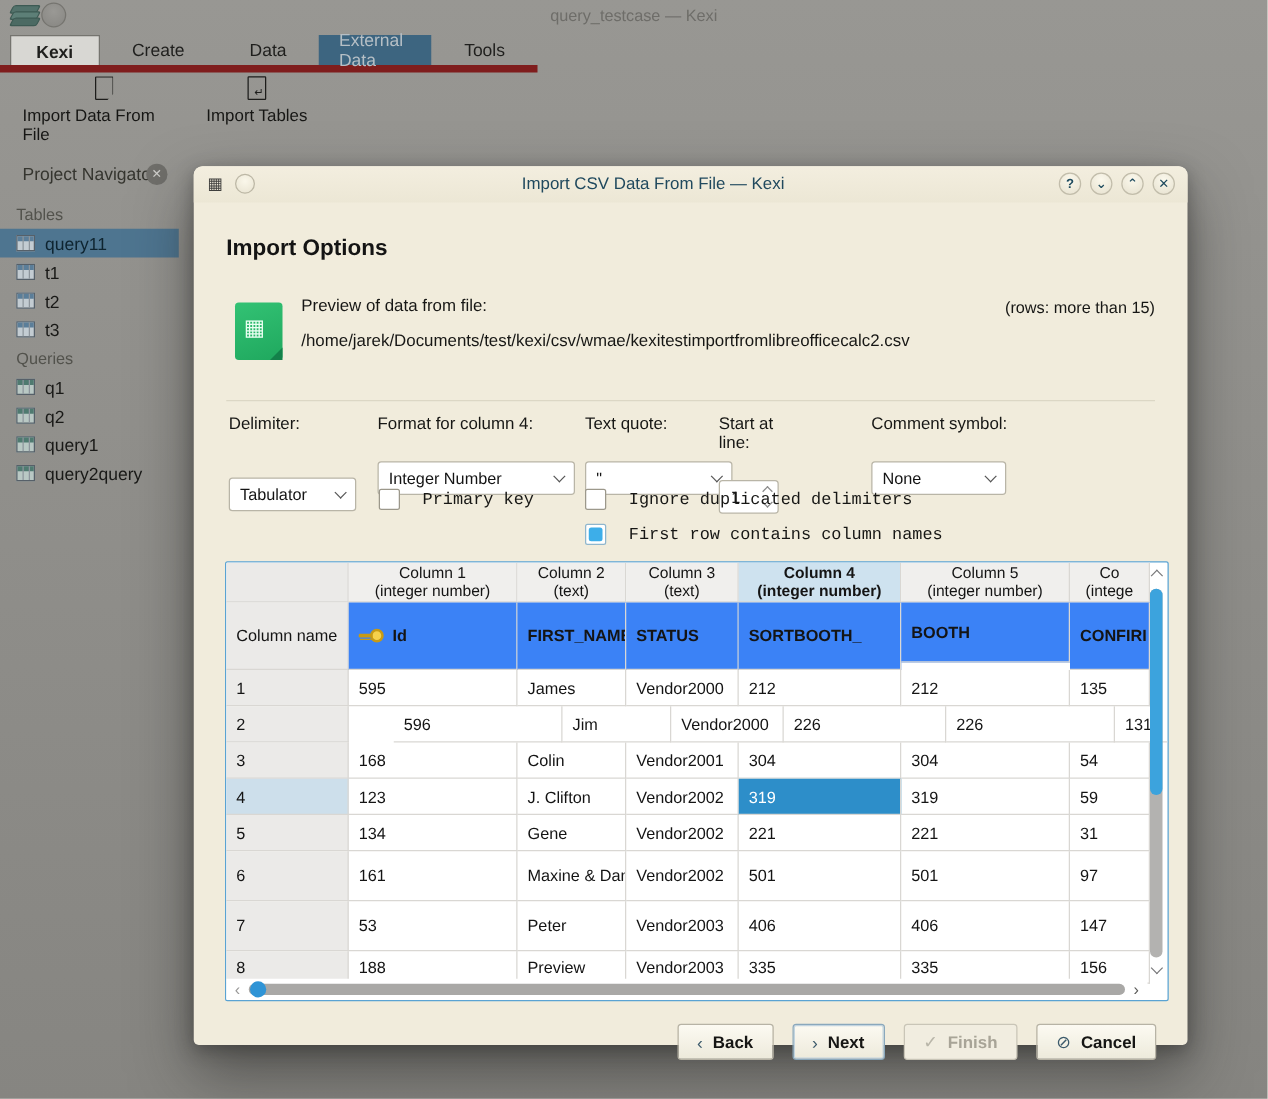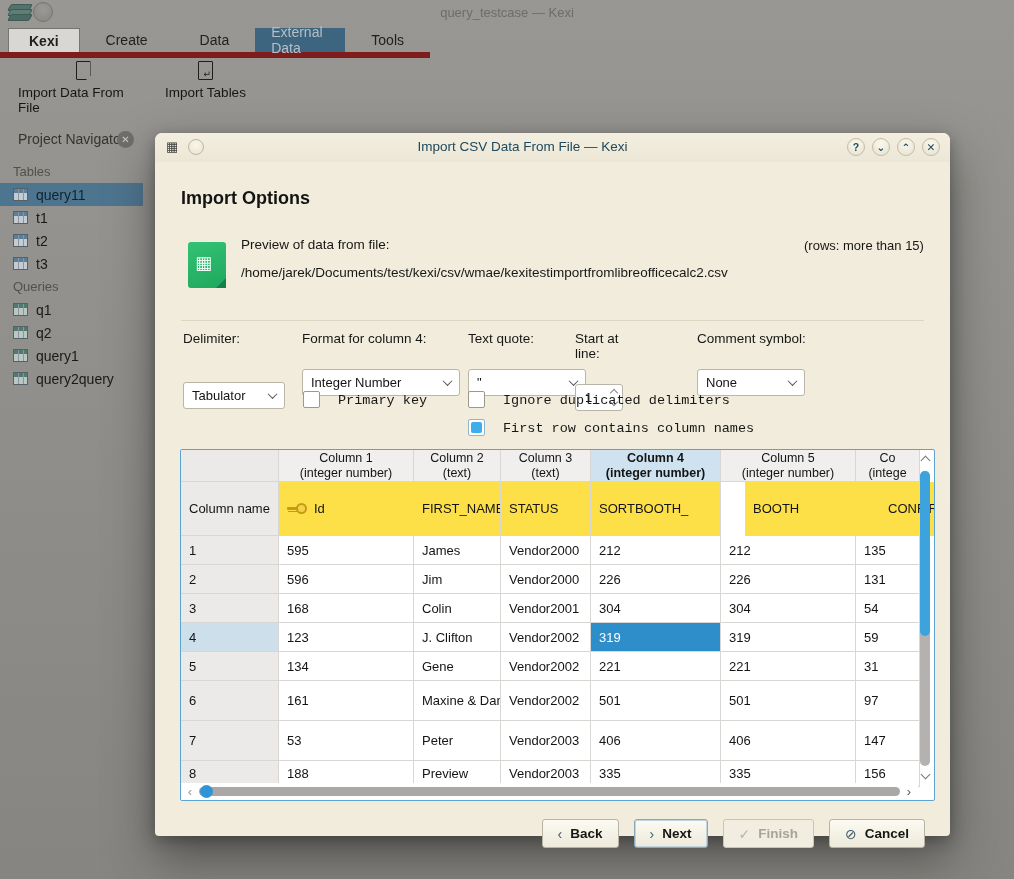--- a/index.html
+++ b/index.html
@@ -85,21 +85,21 @@
   
   .pv { position:absolute; top:287px; left:25px; width:755px; height:352px; background:#fff; border:1px solid #5aa3d3; border-radius:2px; overflow:hidden; }
   .pv-grid { position:absolute; left:0; top:0; width:739px; }
   .pv-row { display:flex; }
   .pv-cell { flex:0 0 auto; border-right:1px solid #d9d7d3; border-bottom:1px solid #d9d7d3; font-size:13px; color:#141414; display:flex; align-items:center; padding:0 8px; overflow:hidden; white-space:nowrap; }
   .pv-hrow .pv-cell { background:#f0efed; font-size:12.5px; flex-direction:column; justify-content:center; align-items:center; padding:0 2px; line-height:1.15; }
   .pv-hrow .pv-cell.hl { background:#cee2ef; font-weight:bold; }
   .pv-hrow .pv-cell.rowhead { background:#ebeae8; }
   .pv-cell.rowhead { background:#ebeae8; }
   .pv-cell.rowhead.hl4 { background:#cddfeb; }
-  .pv-namerow .pv-cell { font-weight:normal; background:#fde047; }
+  .pv-namerow .pv-cell { font-weight:bold; background:#3b82f6; }
   .pv-namerow .pv-cell.rowhead { font-weight:normal; background:#ebeae8; }
   .pv-cell.selcell { background:#2d8ec9; color:#fff; }
   .key-icon { position:relative; display:inline-block; width:20px; height:11px; margin-right:7px; flex:0 0 auto; }
   .key-icon::before { content:''; position:absolute; right:0; top:0; width:7px; height:7px; border:2.2px solid #c79a14; border-radius:50%; background:#f6d14b; }
   .key-icon::after { content:''; position:absolute; left:0; top:4px; width:11px; height:3px; background:#c79a14; border-radius:1px; box-shadow:0 3px 0 -1px #c79a14; }
 
   .vsb { position:absolute; right:1px; top:1px; width:15px; bottom:18px; }
   .vsb .uparr,.vsb .dnarr { position:absolute; left:4px; width:7px; height:7px; border-right:1.8px solid #78787a; border-bottom:1.8px solid #78787a; }
   .vsb .uparr { top:6px; transform:rotate(-135deg); }
   .vsb .dnarr { bottom:4px; transform:rotate(45deg); }
@@ -320,39 +320,39 @@
             </div>
             <div class="pv-cell" style="width: 87px; height: 54px;">
               <span>FIRST_NAME</span>
             </div>
             <div class="pv-cell" style="width: 90px; height: 54px;">
               <span>STATUS</span>
             </div>
             <div class="pv-cell" style="width: 130px; height: 54px;">
               <span>SORTBOOTH_</span>
             </div>
-            <div class="pv-cell" style="width: 135px; height: 54px; margin-left: 24px;">
+            <div class="pv-cell" style="width: 135px; height: 48px;">
               <span>BOOTH</span>
             </div>
             <div class="pv-cell" style="width: 64px; height: 54px;">
               <span>CONFIRI</span>
             </div>
           </div>
           <div class="pv-row">
             <div class="pv-cell rowhead" style="width: 98px; height: 29px;">1</div>
             <div class="pv-cell" style="width: 135px; height: 29px;">595</div>
             <div class="pv-cell" style="width: 87px; height: 29px;">James</div>
             <div class="pv-cell" style="width: 90px; height: 29px;">Vendor2000</div>
             <div class="pv-cell" style="width: 130px; height: 29px;">212</div>
             <div class="pv-cell" style="width: 135px; height: 29px;">212</div>
             <div class="pv-cell" style="width: 64px; height: 29px;">135</div>
           </div>
           <div class="pv-row">
             <div class="pv-cell rowhead" style="width: 98px; height: 29px;">2</div>
-            <div class="pv-cell" style="width: 135px; height: 29px;">596</div>
+            <div class="pv-cell" style="width: 135px; height: 29px; margin-left: 36px;">596</div>
             <div class="pv-cell" style="width: 87px; height: 29px;">Jim</div>
             <div class="pv-cell" style="width: 90px; height: 29px;">Vendor2000</div>
             <div class="pv-cell" style="width: 130px; height: 29px;">226</div>
             <div class="pv-cell" style="width: 135px; height: 29px;">226</div>
             <div class="pv-cell" style="width: 64px; height: 29px;">131</div>
           </div>
           <div class="pv-row">
             <div class="pv-cell rowhead" style="width: 98px; height: 29px;">3</div>
             <div class="pv-cell" style="width: 135px; height: 29px;">168</div>
             <div class="pv-cell" style="width: 87px; height: 29px;">Colin</div>

